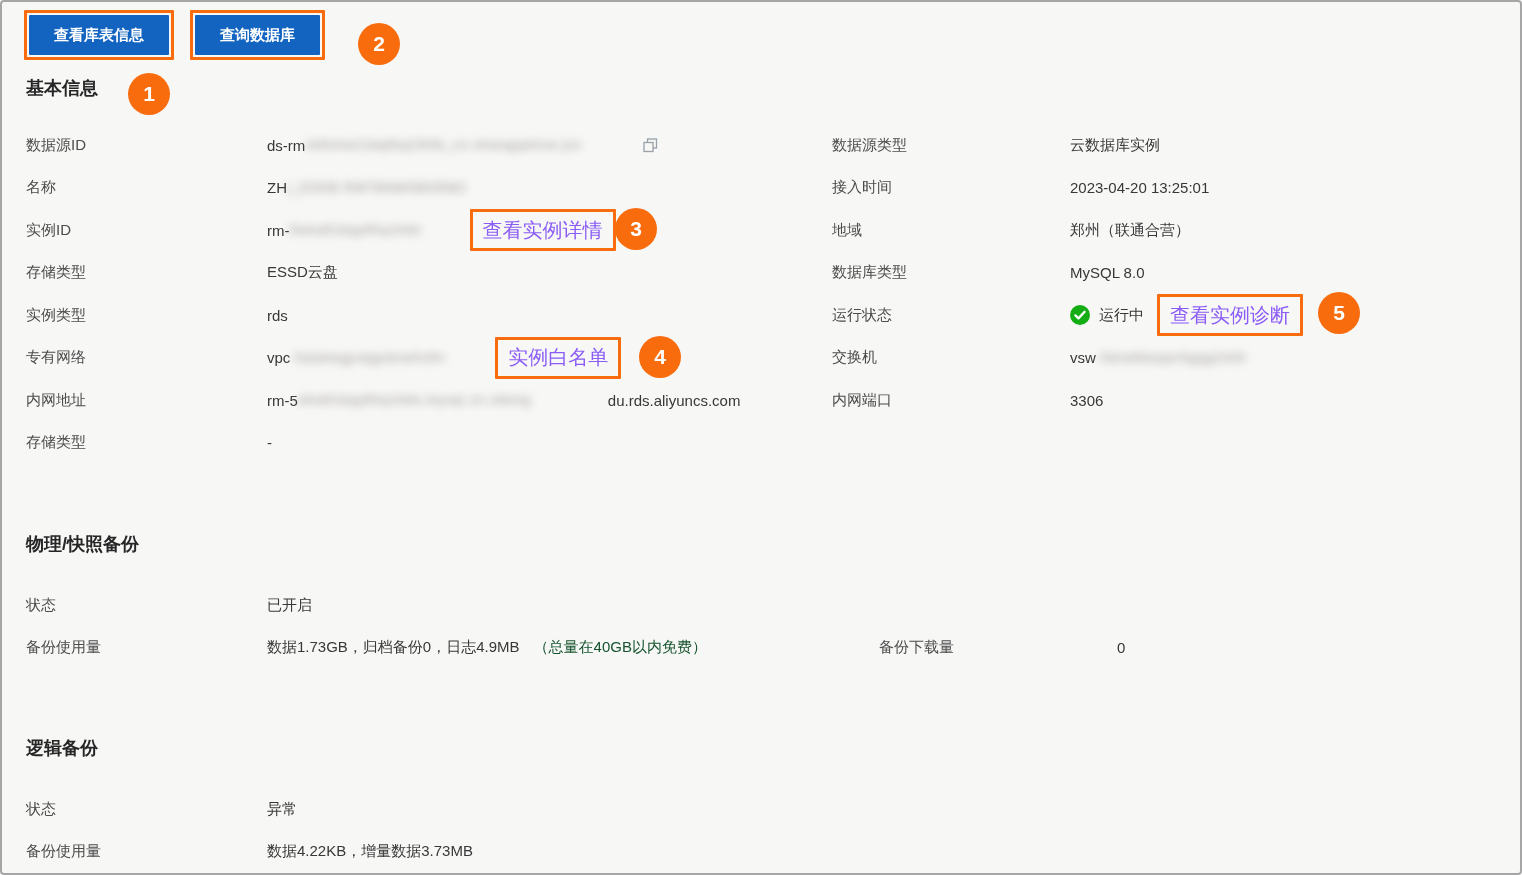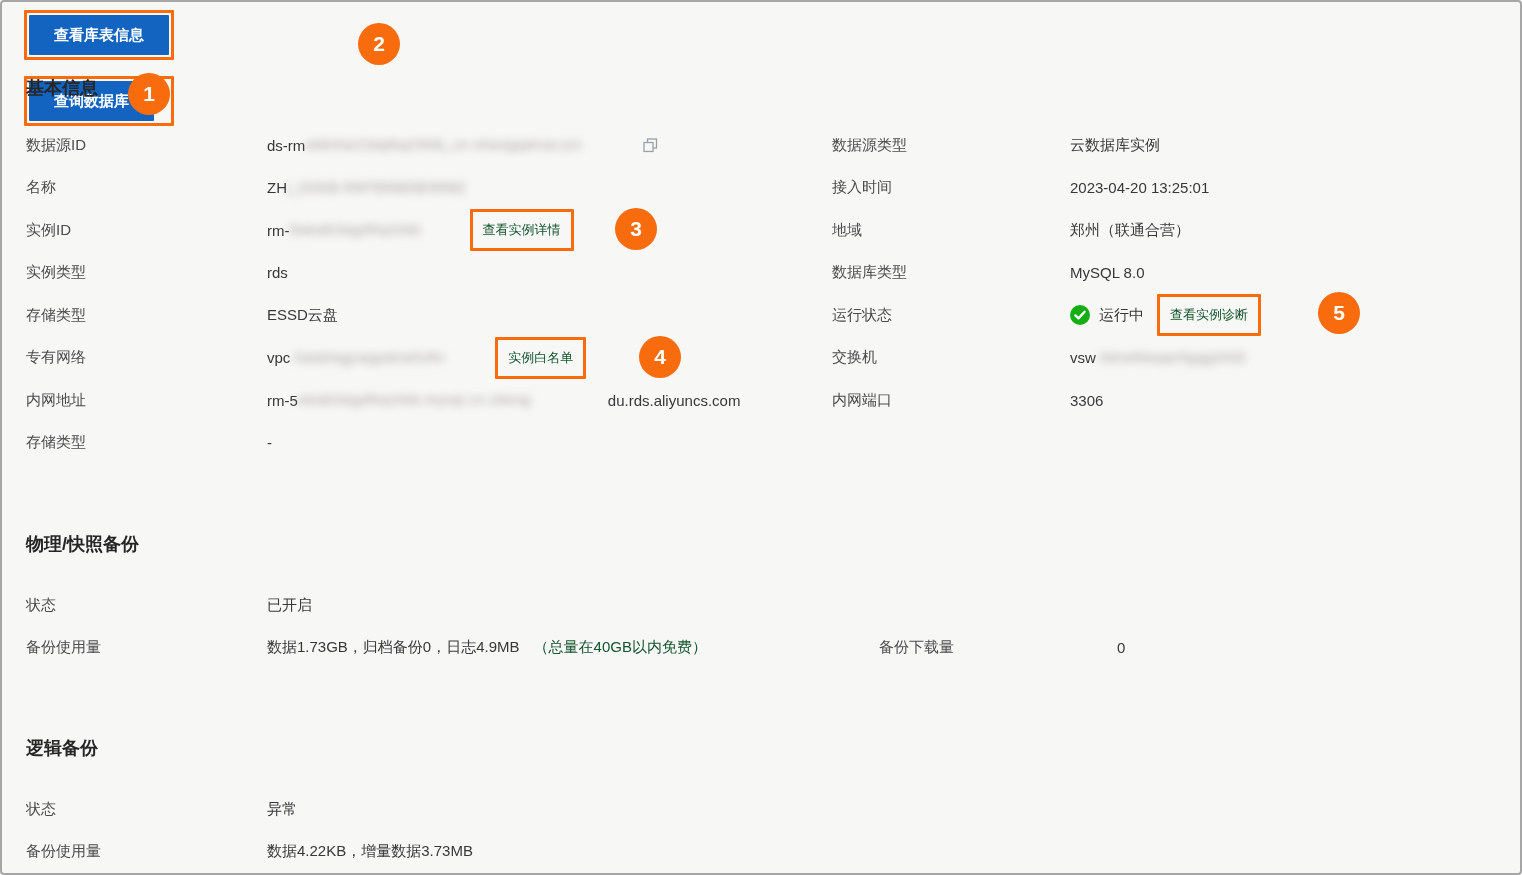--- a/index.html
+++ b/index.html
@@ -8,21 +8,21 @@
     width:1522px;height:875px;
     box-sizing:border-box;
     background:#f7f7f6;
     border:2px solid #a6a6a6;
     border-radius:4px;
     overflow:hidden;
     font-family:"Liberation Sans",sans-serif;
     color:#3f3f3f;
   }
   
-  .toolbar{position:absolute;top:8px;left:22px;display:flex;gap:16px;flex-direction:column;}
+  .toolbar{position:absolute;top:8px;left:22px;display:flex;gap:16px;}
   .ann-box{border:3px solid #f86c0d;padding:2px;border-radius:1px;}
   .btn{
     height:40px;padding:0 25px;background:#1264c0;color:#ffffff;
     font-size:15px;font-weight:600;border:none;cursor:pointer;
     font-family:"Liberation Sans",sans-serif;border-radius:1px;white-space:nowrap;
   }
   
   .sec-title{position:absolute;left:24px;margin:0;font-size:18px;line-height:28px;font-weight:700;color:#262626;}
   
   .callout{
@@ -38,21 +38,21 @@
   .row .val{display:flex;align-items:center;color:#383838;justify-content:flex-end;}
   
   .blur{
     filter:blur(4px);-webkit-filter:blur(4px);
     color:#93908c;display:inline-block;overflow:hidden;
     font-size:13px;letter-spacing:1px;height:18px;line-height:18px;
   }
   .b-ds{width:330px;} .b-name{width:190px;} .b-inst{width:170px;}
   .b-vpc{width:195px;} .b-addr{width:310px;} .b-vsw{width:200px;}
   
-  .glink{color:#14532d;text-decoration:none;font-size:13px;cursor:pointer;}
+  .glink{color:#8b5cf6;text-decoration:none;font-size:20px;cursor:pointer;}
   .link-box{display:inline-flex;align-items:center;height:36px;border:3px solid #f86c0d;padding:0 10px;margin-left:10px;border-radius:1px;}
   .ml-lg{margin-left:13px;}
   .copy-btn{margin-left:8px;display:inline-flex;align-items:center;cursor:pointer;}
   .check{margin-right:9px;display:inline-flex;align-items:center;}
   .note-red{color:#14532d;margin-left:14px;}
 </style>
 </head>
 <body>
 
 <div class="page">
@@ -103,27 +103,27 @@
       <div class="val">
         <span>rm-</span>
           <span class="blur b-inst">5wka81bqy9hq1hkb</span>
         <span class="link-box">
           <a class="glink">查看实例详情</a>
         </span>
       </div>
     </div>
 
     <div class="row">
+      <div class="lab">存储类型</div>
+      <div class="val">ESSD云盘</div>
+    </div>
+
+    <div class="row">
       <div class="lab">实例类型</div>
       <div class="val">rds</div>
-    </div>
-
-    <div class="row">
-      <div class="lab">存储类型</div>
-      <div class="val">ESSD云盘</div>
     </div>
 
     <div class="row">
       <div class="lab">专有网络</div>
       <div class="val">
         <span>vpc</span>
           <span class="blur b-vpc">-5alahegjrwjgvbrw0sfhr</span>
         <span class="link-box">
           <a class="glink">实例白名单</a>
         </span>

